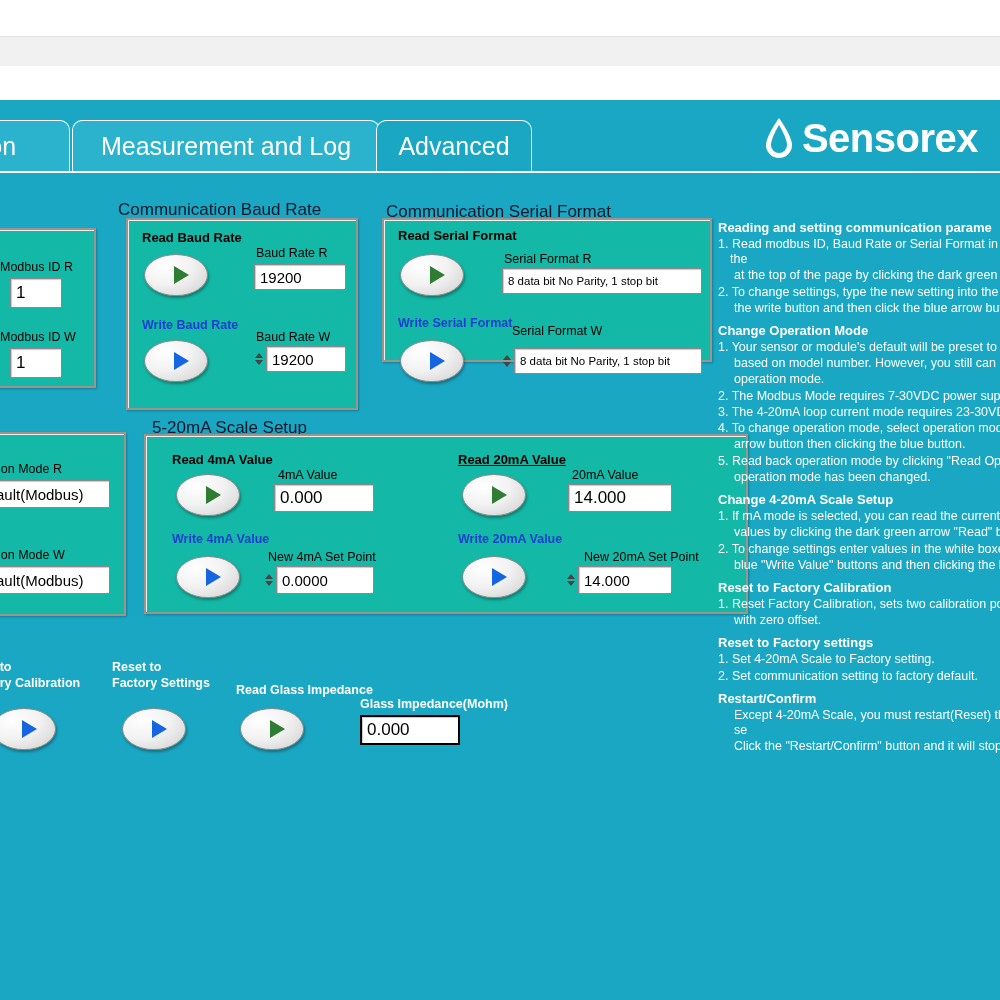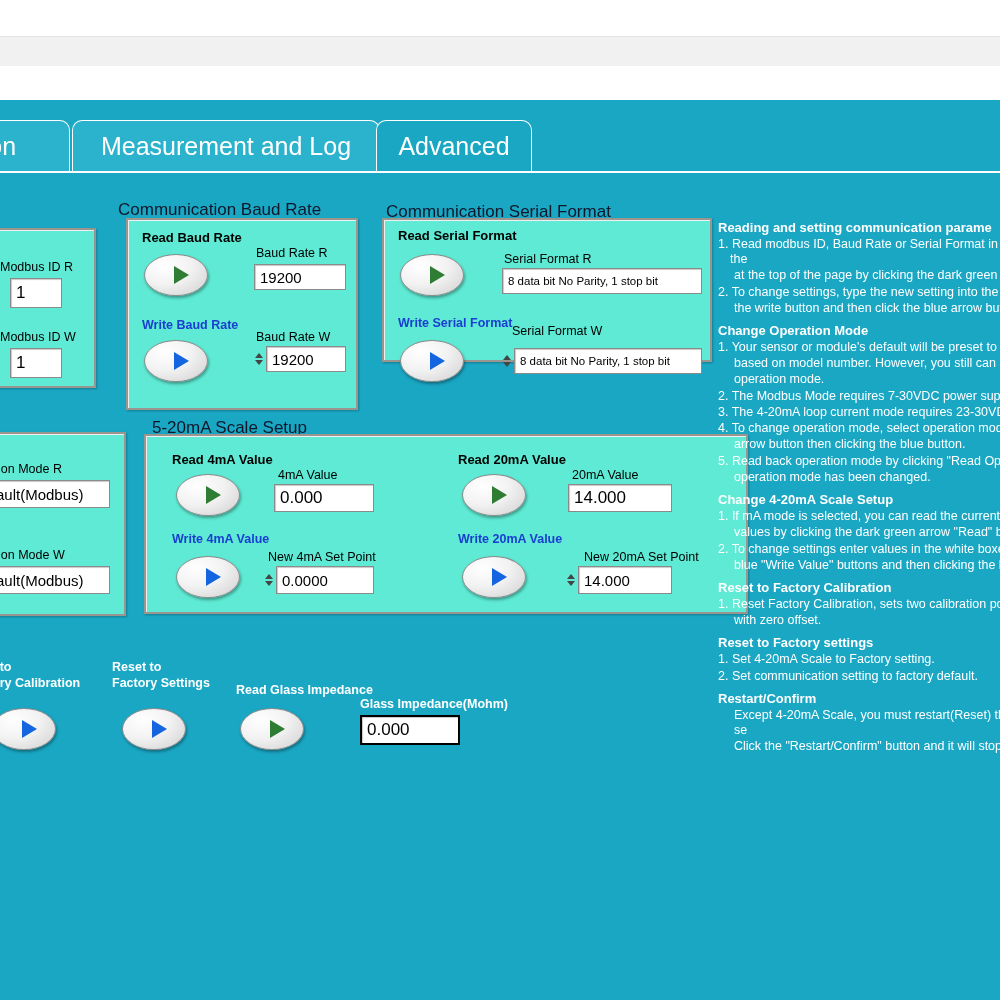--- a/index.html
+++ b/index.html
@@ -40,21 +40,21 @@
   .tabline{position:absolute;left:0;top:71px;width:1000px;height:2px;background:#ffffff;}
 
   
   .brand{position:absolute;right:22px;top:16px;display:flex;align-items:center;gap:8px;}
   .brand .drop{width:30px;height:44px;}
   .brand .name{color:#ffffff;font-size:40px;font-weight:bold;letter-spacing:-0.5px;}
 
   
   .group{
     position:absolute;
-    background:#5eead4;
+    background:#14b8a6;
     border:2px solid #9a968f;
     box-shadow:inset 1px 1px 0 #efefef, 1px 1px 2px rgba(0,0,0,.25);
     box-sizing:border-box;
   }
   .grouplabel{
     position:absolute;color:#0f172a;font-size:17px;font-weight:normal;
   }
   .inner-label{
     position:absolute;font-size:13px;color:#000;font-weight:bold;
   }
@@ -116,20 +116,27 @@
         </div>
       <div class="tab t2">
           <span>Measurement and Log</span>
         </div>
       <div class="tab t3">
           <span>Advanced</span>
         </div>
     </div>
     <div class="tabline"></div>
 
+    <div class="brand">
+      <svg class="drop" viewBox="0 0 30 44">
+        <path d="M15 1 C15 1 2 19 2 28 a13 13 0 0 0 26 0 C28 19 15 1 15 1 Z" fill="#ffffff"></path>
+        <path d="M15 8 C15 8 7 21 7 28 a8 8 0 0 0 16 0 C23 21 15 8 15 8 Z" fill="#1aa7c4"></path>
+      </svg>
+      <span class="name">Sensorex</span>
+    </div>
 
     <div class="group" style="left:-26px;top:128px;width:122px;height:160px;">
       <div class="lbl" style="left:24px;top:30px;">Modbus  ID R</div>
       <div class="tb big" style="left:34px;top:48px;width:52px;height:30px;">1</div>
       <div class="lbl" style="left:24px;top:100px;">Modbus  ID W</div>
       <div class="tb big" style="left:34px;top:118px;width:52px;height:30px;">1</div>
     </div>
 
     <div class="grouplabel" style="left:118px;top:100px;">Communication Baud Rate</div>
     <div class="group" style="left:126px;top:118px;width:232px;height:192px;">
@@ -194,21 +201,21 @@
       <div class="ovbtn blue" style="left:30px;top:120px;">
           <span class="arrow"></span>
         </div>
       <div class="lbl" style="left:122px;top:114px;">New 4mA Set Point</div>
       <div class="spin" style="left:118px;top:130px;height:28px;">
           <div class="up"></div>
           <div class="dn"></div>
         </div>
       <div class="tb" style="left:130px;top:130px;width:98px;height:28px;">0.0000</div>
 
-      <div class="inner-label" style="left:312px;top:16px;">Read 20mA Value</div>
+      <div class="inner-label" style="left:312px;top:16px;text-decoration:underline;">Read 20mA Value</div>
       <div class="ovbtn green" style="left:316px;top:38px;">
           <span class="arrow"></span>
         </div>
       <div class="lbl" style="left:426px;top:32px;">20mA Value</div>
       <div class="tb big" style="left:422px;top:48px;width:104px;height:28px;">14.000</div>
 
       <div class="lbl-blue" style="left:312px;top:96px;">Write 20mA Value</div>
       <div class="ovbtn blue" style="left:316px;top:120px;">
           <span class="arrow"></span>
         </div>

